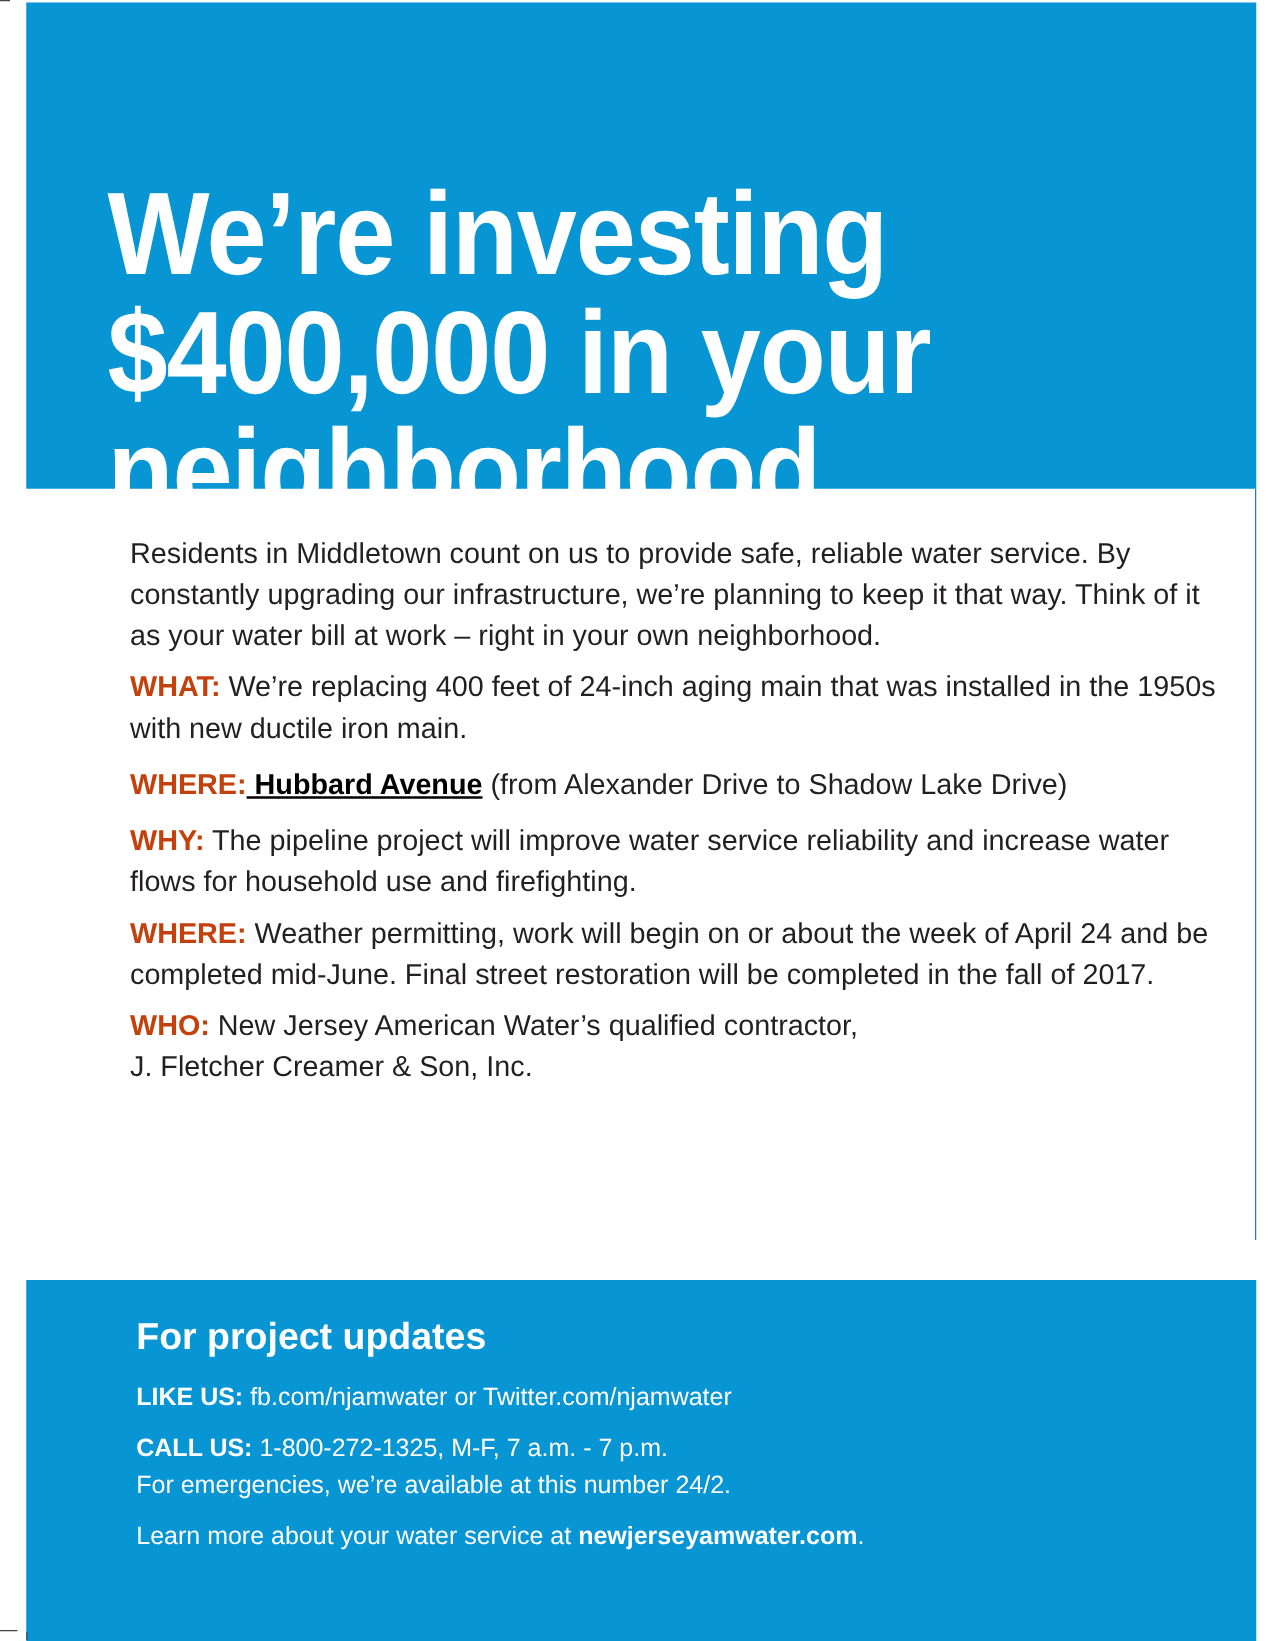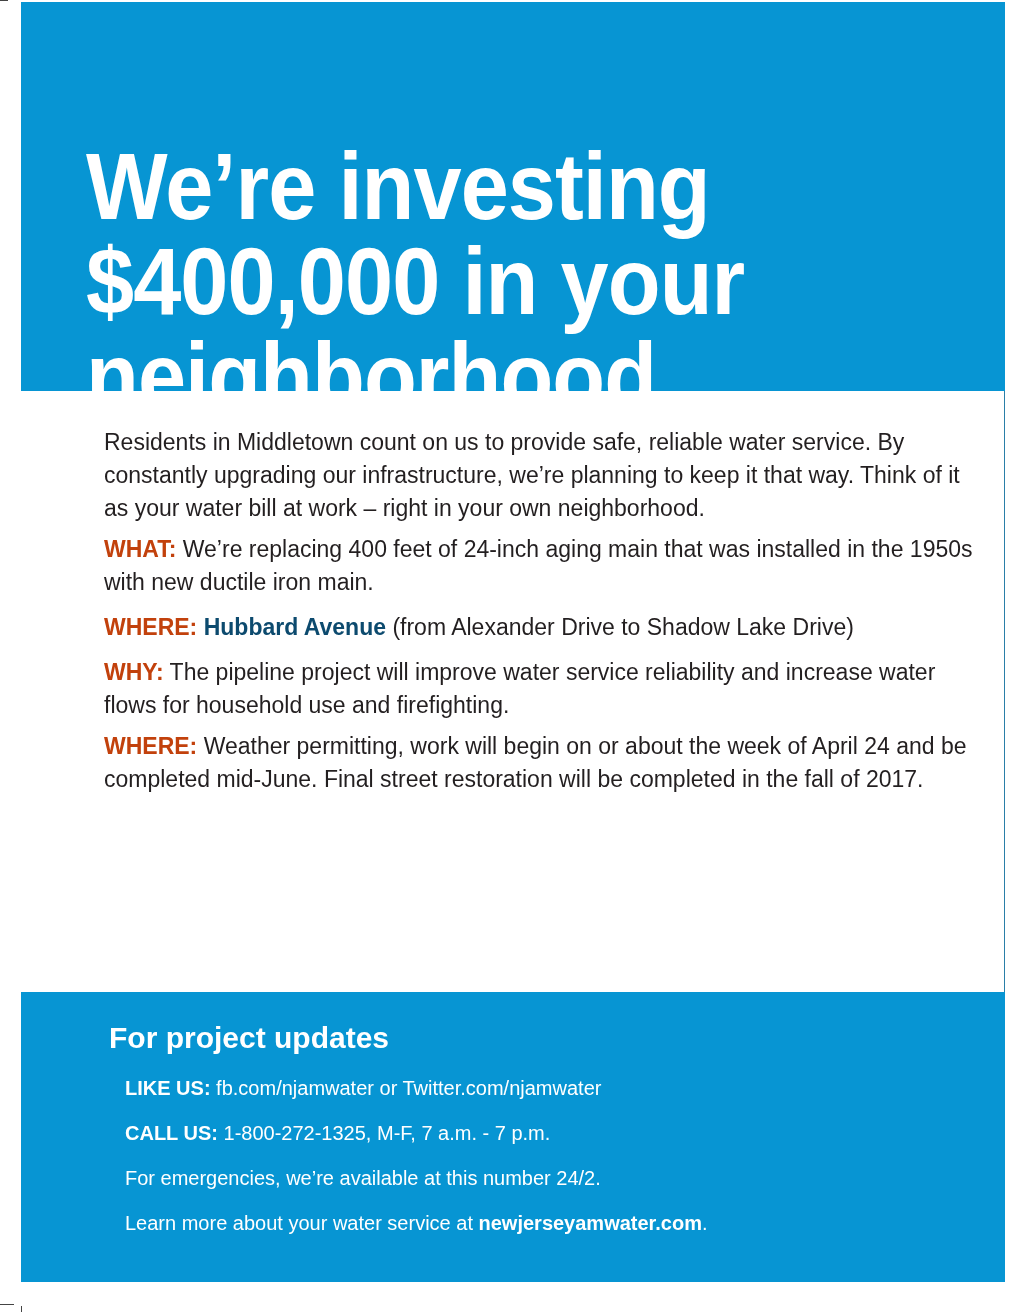--- a/index.html
+++ b/index.html
@@ -25,29 +25,29 @@
   .corner-mark-bottom { position: absolute; left: 0; top: 1304px; width: 14px; height: 1px; background: #444; }
   .corner-tick-bottom { position: absolute; left: 21px; top: 1306px; width: 1px; height: 6px; background: #444; }
 
   .body-copy {
     position: absolute; left: 104px; top: 426px; width: 880px;
     font-size: 23px; line-height: 33px; color: #231f20;
   }
   .para { margin: 0 0 8px 0; }
   .para.gap-lg { margin-top: 12px; }
   .label { color: #c2410c; font-weight: bold; }
-  .strong { font-weight: bold; color: #0c4a6e; }
+  .strong { font-weight: bold; color: #000000; text-decoration: underline; }
 
   .panel-bottom {
-    position: absolute; left: 21px; top: 992px; width: 984px; height: 290px;
+    position: absolute; left: 21px; top: 1024px; width: 984px; height: 290px;
     background: #0795d3; color: #ffffff;
   }
   .updates { position: absolute; left: 88px; top: 26px; width: 880px; }
   .updates-title { font-weight: bold; font-size: 30px; line-height: 40px; margin: 0 0 14px 0; }
-  .u-line { font-size: 20px; line-height: 29px; margin: 16px; }
+  .u-line { font-size: 20px; line-height: 29px; margin: 0; }
   .u-block { margin-bottom: 12px; }
   .u-label { font-weight: bold; }
 </style>
 </head>
 <body>
 
 <div class="corner-mark-top"></div>
 
 <section class="panel-top"></section>
 <h1 class="headline">
@@ -70,20 +70,24 @@
   </p>
 
   <p class="para gap-lg">
     <span class="label">WHY:</span><span> The pipeline project will improve water service reliability and increase water flows for household use and firefighting.</span>
   </p>
 
   <p class="para">
     <span class="label">WHERE:</span><span> Weather permitting, work will begin on or about the week of April 24 and be completed mid-June. Final street restoration will be completed in the fall of 2017.</span>
   </p>
 
+  <p class="para">
+    <span class="label">WHO:</span><span> New Jersey American Water’s qualified contractor,</span><br>
+    <span>J. Fletcher Creamer &amp; Son, Inc.</span>
+  </p>
 </main>
 
 <section class="panel-bottom">
   <div class="updates">
     <h2 class="updates-title">For project updates</h2>
 
     <div class="u-block">
       <p class="u-line">
         <span class="u-label">LIKE US:</span><span> fb.com/njamwater or Twitter.com/njamwater</span>
       </p>

